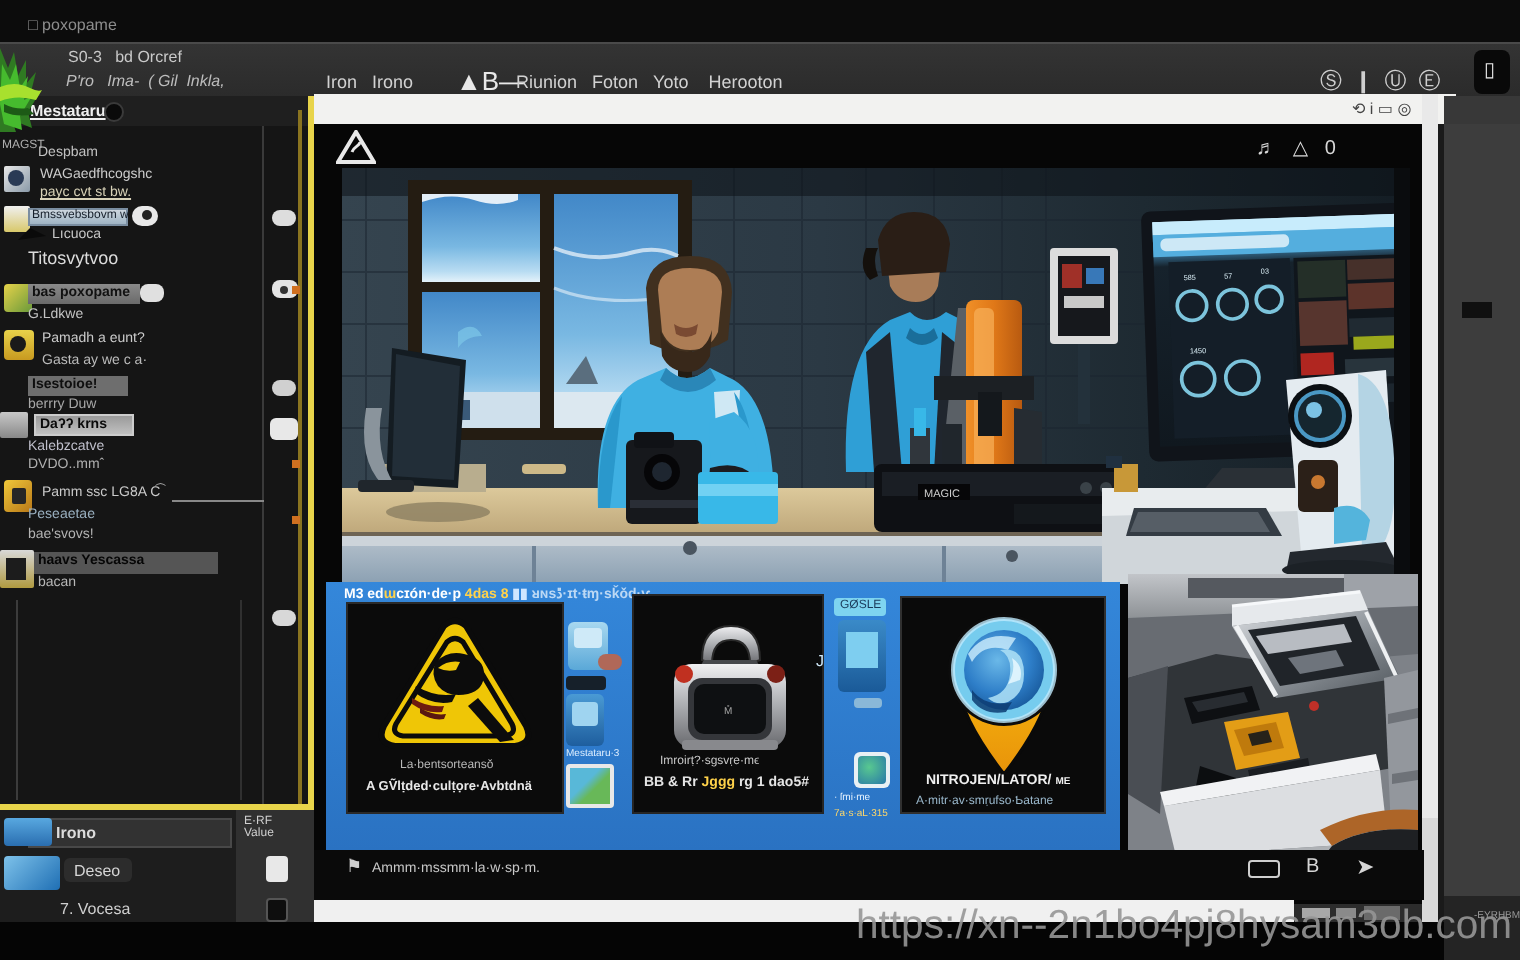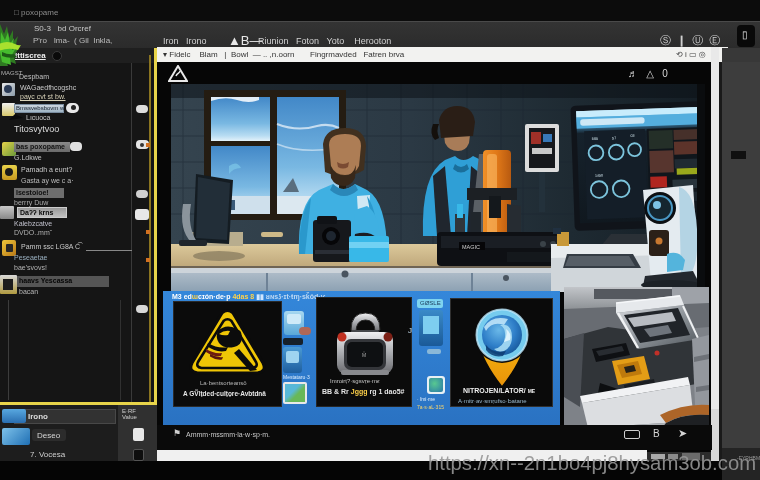--- a/index.html
+++ b/index.html
@@ -19,33 +19,33 @@
   <div class="abs" style="left:0;top:21px;width:760px;height:27px;background:linear-gradient(#343434,#2b2b2b);"></div>
   <div class="abs" style="left:0;top:21px;width:760px;height:1px;background:#4a4a4a;"></div>
 
   <svg class="abs" style="left:-2px;top:22px;z-index:6;" width="26" height="44" viewBox="0 0 26 44">
     <path d="M2 2 L6 12 L9 4 L11 16 L15 8 L15 20 L20 14 L17 26 L22 24 L16 34 L18 42 L8 38 L10 44 L0 44 L0 6 Z" fill="#2f7a22"></path>
     <path d="M3 10 L7 18 L10 10 L12 22 L16 16 L14 28 L18 26 L12 36 L13 43 L4 40 L2 30 Z" fill="#46bb2e"></path>
     <path d="M1 22 q8 -4 16 0 q4 2 6 1 l-3 5 q-10 -3 -19 1 Z" fill="#a8e02e"></path>
     <path d="M4 30 q6 3 12 2 l3 3 q-8 2 -15 -1 Z" fill="#1d5a16"></path>
   </svg>
   <div class="t" style="left:34px;top:24px;font-size:8px;color:#c9c9c9;">S0-3&nbsp;&nbsp;&nbsp;bd Orcref</div>
-  <div class="t" style="left:33px;top:36px;font-size:8px;color:#bdbdbd;">P'ro&nbsp;&nbsp;&nbsp;Ima-&nbsp;&nbsp;(&nbsp;Gil&nbsp;&nbsp;Inkla,</div>
+  <div class="t" style="left:33px;top:36px;font-size:8px;color:#bdbdbd;font-style:italic;">P'ro&nbsp;&nbsp;&nbsp;Ima-&nbsp;&nbsp;(&nbsp;Gil&nbsp;&nbsp;Inkla,</div>
   <div class="t" style="left:163px;top:36px;font-size:9px;color:#d2d2d2;">Iron&nbsp;&nbsp;&nbsp;Irono&nbsp;&nbsp;&nbsp;&nbsp;</div>
   <div class="t" style="left:228px;top:33px;font-size:13px;color:#e8e8e8;">▲B—</div>
   <div class="t" style="left:258px;top:36px;font-size:9px;color:#d2d2d2;">Riunion&nbsp;&nbsp;&nbsp;Foton&nbsp;&nbsp;&nbsp;Yoto&nbsp;&nbsp;&nbsp;&nbsp;Herooton</div>
 
   <div class="t" style="left:660px;top:33px;font-size:11px;color:#cfcfcf;letter-spacing:6px;">Ⓢ❙ⓊⒺ</div>
   <div class="abs" style="left:737px;top:25px;width:18px;height:22px;background:#090909;border-radius:4px;"></div>
   <div class="t" style="left:742px;top:29px;font-size:10px;color:#e6e6e6;">▯</div>
 
   <div class="abs" style="left:0;top:48px;width:157px;height:432px;background:#151515;"></div>
 
   <div class="abs" style="left:0;top:48px;width:157px;height:15px;background:#1f1f1f;"></div>
-  <div class="t" style="left:15px;top:51px;font-size:8px;font-weight:bold;color:#efefef;text-decoration:underline;">Ittiscrea</div>
+  <div class="t" style="left:15px;top:51px;font-size:8px;font-weight:bold;color:#efefef;text-decoration:underline;">Mestataru</div>
   <div class="abs" style="left:52px;top:51px;width:10px;height:10px;border-radius:50%;background:#0a0a0a;border:1px solid #3a3a3a;"></div>
 
   <div class="abs" style="left:149px;top:55px;width:2px;height:350px;background:#8a7420;"></div>
   <div class="abs" style="left:154px;top:48px;width:3px;height:358px;background:#e8d44a;"></div>
   <div class="abs" style="left:0;top:402px;width:157px;height:3px;background:#e8d44a;"></div>
 
   <div class="abs" style="left:131px;top:63px;width:1px;height:339px;background:#3a3a3a;"></div>
 
   <div class="t" style="left:1px;top:70px;font-size:6px;color:#b0b0b0;">MAGST</div>
   <div class="t" style="left:19px;top:73px;font-size:7px;color:#c2c2c2;">Despbam</div>
@@ -111,21 +111,20 @@
   <div class="abs" style="left:2px;top:409px;width:24px;height:14px;background:linear-gradient(#58a8e0,#2a6eb0);border-radius:2px;"></div>
   <div class="t" style="left:122px;top:408px;font-size:6px;color:#cfcfcf;">E·RF<br>Value</div>
   <div class="abs" style="left:2px;top:428px;width:28px;height:17px;background:linear-gradient(135deg,#7ec2ea,#1f6fb4);border-radius:2px;"></div>
   <div class="abs" style="left:32px;top:429px;width:34px;height:12px;background:#2c2c2c;border-radius:3px;"></div>
   <div class="t" style="left:37px;top:431px;font-size:8px;color:#d6d6d6;">Deseo</div>
   <div class="abs" style="left:133px;top:428px;width:11px;height:13px;background:#e8e8e8;border-radius:2px;"></div>
   <div class="t" style="left:30px;top:450px;font-size:8px;color:#cfcfcf;">7. Vocesa</div>
   <div class="abs" style="left:133px;top:449px;width:11px;height:12px;background:#0e0e0e;border:1px solid #555;border-radius:2px;"></div>
 
   <div class="abs" style="left:157px;top:47px;width:571px;height:15px;background:#f2f2f0;"></div>
-  <div class="t" style="left:163px;top:50px;font-size:8px;color:#333;">▾&nbsp;Fidelc&nbsp;&nbsp;&nbsp;&nbsp;Blam&nbsp;&nbsp;&nbsp;|&nbsp;&nbsp;Bowl&nbsp;&nbsp;—&nbsp;..&nbsp;,n.oorn&nbsp;&nbsp;&nbsp;&nbsp;&nbsp;&nbsp;&nbsp;Fingrmavded&nbsp;&nbsp;&nbsp;Fatren brva</div>
   <div class="t" style="left:676px;top:50px;font-size:8px;color:#444;">⟲ i ▭ ◎</div>
 
   <div class="abs" style="left:157px;top:62px;width:561px;height:399px;background:#060606;"></div>
 
   <div class="abs" style="left:711px;top:47px;width:8px;height:362px;background:#e9e9e9;"></div>
     <div class="abs" style="left:719px;top:62px;width:3px;height:400px;background:#1a1a1a;"></div>
 
   <div class="abs" style="left:157px;top:450px;width:490px;height:11px;background:#f0f0f0;"></div>
   <div class="abs" style="left:647px;top:452px;width:65px;height:9px;background:#2c2c2c;"></div>
   <div class="abs" style="left:651px;top:454px;width:14px;height:5px;background:#a8a8a8;"></div>

